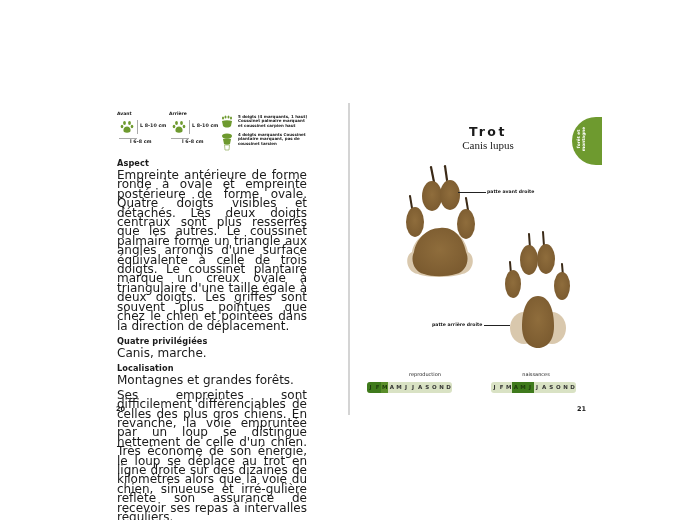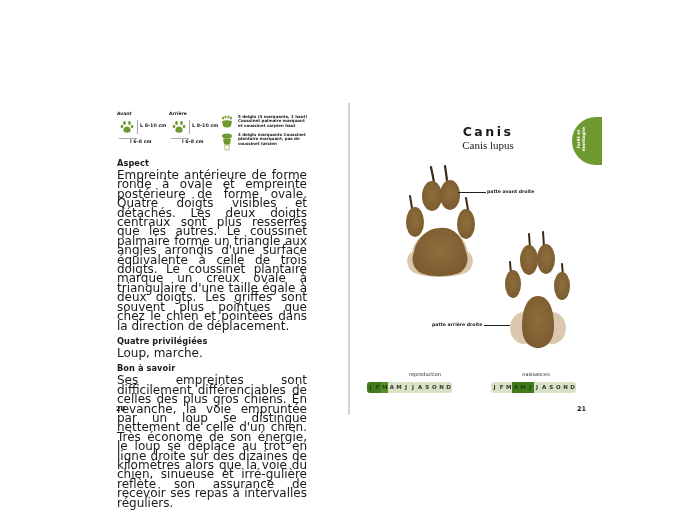--- a/index.html
+++ b/index.html
@@ -102,27 +102,28 @@
             <path d="M4.5 12 L9.5 12 L9 17 L5 17Z" fill="none" stroke="#9bb56b" stroke-width="0.8"></path>
           </svg>
           <span>4 doigts marquants Coussinet plantaire marquant, pas de coussinet tarsien</span>
         </div>
       </div>
     </div>
 
     <h3>Aspect</h3>
     <p class="body">Empreinte antérieure de forme ronde à ovale et empreinte postérieure de forme ovale. Quatre doigts visibles et détachés. Les deux doigts centraux sont plus resserrés que les autres. Le coussinet palmaire forme un triangle aux angles arrondis d'une surface équivalente à celle de trois doigts. Le coussinet plantaire marque un creux ovale à triangulaire d'une taille égale à deux doigts. Les griffes sont souvent plus pointues que chez le chien et pointées dans la direction de déplacement.</p>
     <h3>Quatre privilégiées</h3>
-    <p class="body">Loup, marche.</p>
-    <h3>Bon à savoir</h3>
+    <p class="body">Canis, marche.</p>
+    <h3>Localisation</h3>
+    <p class="body">Montagnes et grandes forêts.</p>
     <p class="body">Ses empreintes sont difficilement différenciables de celles des plus gros chiens. En revanche, la voie empruntée par un loup se distingue nettement de celle d'un chien. Très économe de son énergie, le loup se déplace au trot en ligne droite sur des dizaines de kilomètres alors que la voie du chien, sinueuse et irré-gulière reflète son assurance de recevoir ses repas à intervalles réguliers.</p>
   </div>
   <div class="pnum" style="left:116px; top:405px;">20</div>
 
-  <div class="title">Canis</div>
+  <div class="title">Trot</div>
   <div class="latin">Canis lupus</div>
   <div class="tab">
     <span>forêt et montagne</span>
   </div>
 
   <svg style="position:absolute; left:400px; top:160px;" width="90" height="125" viewBox="0 0 90 125">
     <defs>
       <radialGradient id="pg" cx="50%" cy="45%" r="60%">
         <stop offset="0%" stop-color="#8f6d3c"></stop>
           <stop offset="100%" stop-color="#7a5a2f"></stop>

